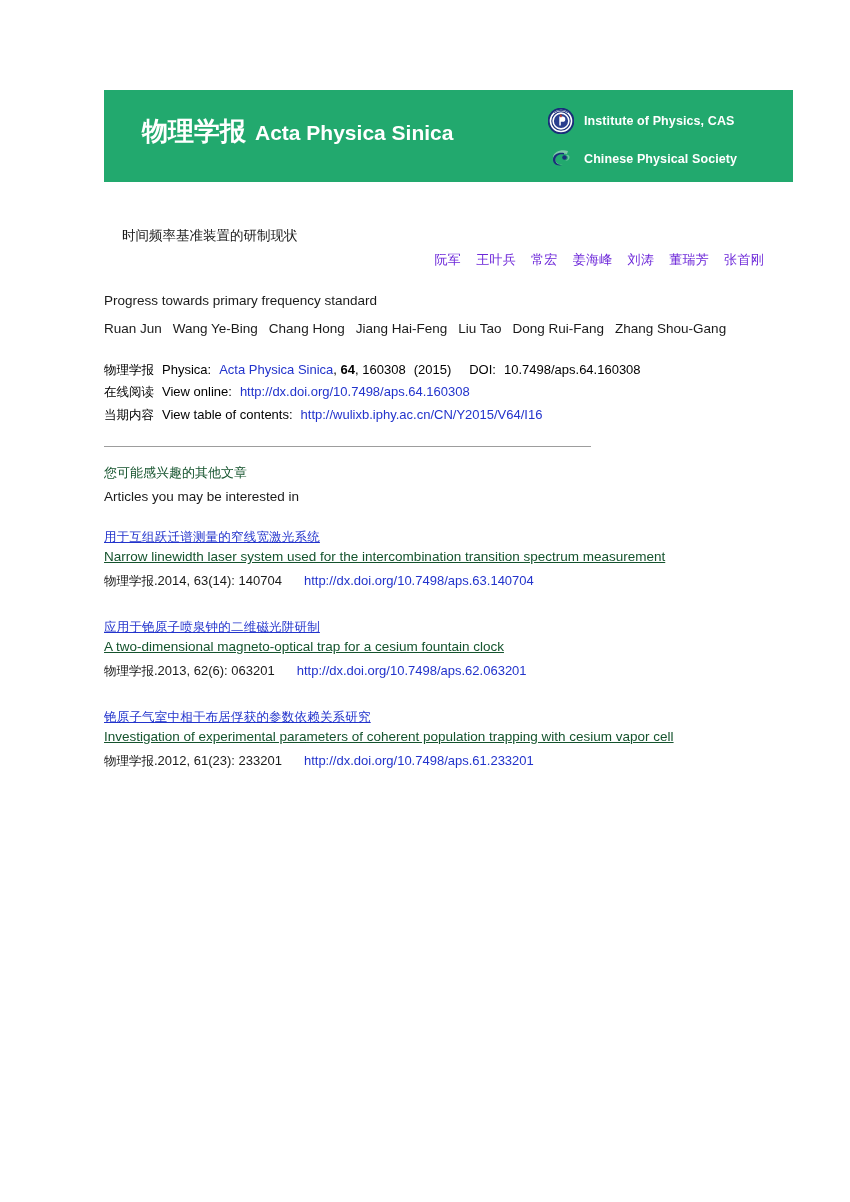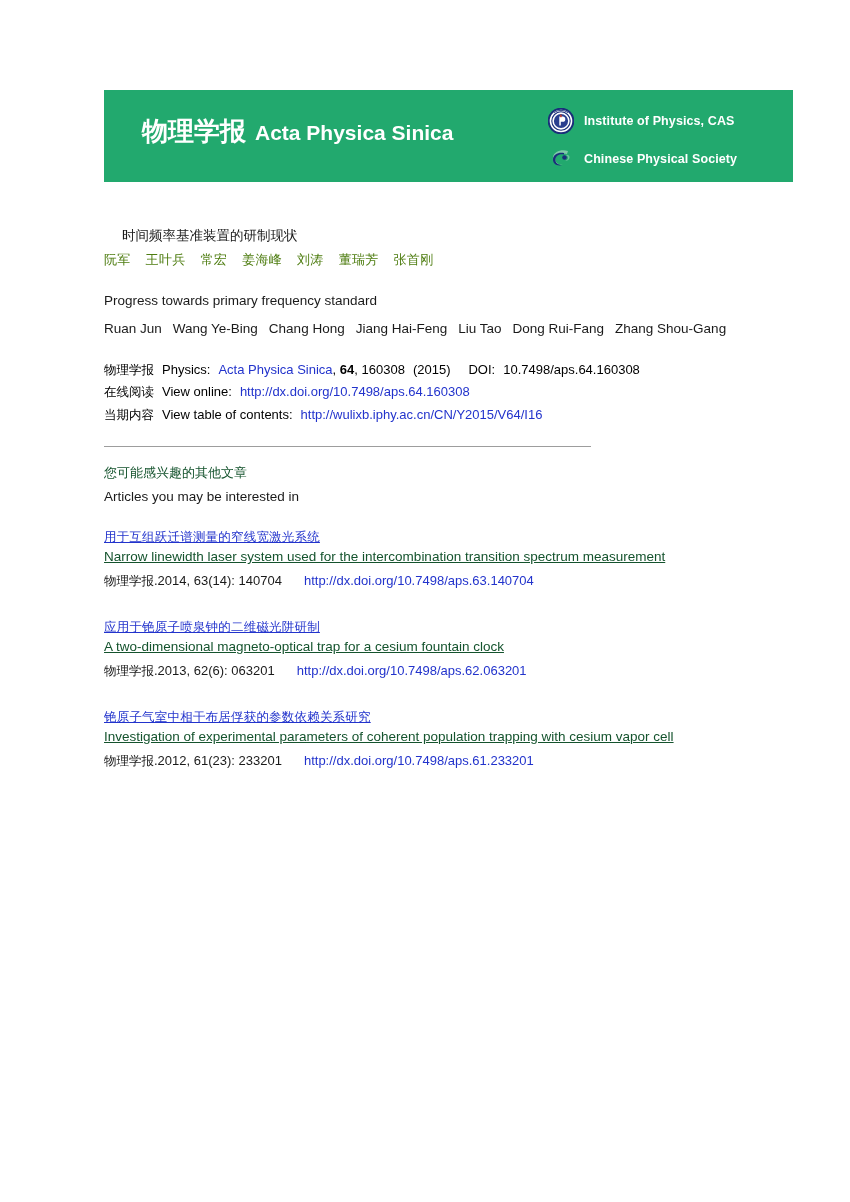--- a/index.html
+++ b/index.html
@@ -94,24 +94,25 @@
   .title-cn {
     font-family: "DejaVu Sans", "Liberation Sans", sans-serif;
     font-size: 13.5px;
     color: #1a1a1a;
     line-height: 1.5;
     padding-left: 18px;
   }
   .authors-cn {
     font-family: "DejaVu Serif", "Liberation Serif", serif;
     font-size: 13px;
-    color: #4d7c0f;
+    color: #6d28d9;
     line-height: 1.6;
     margin-top: 5px;
     letter-spacing: 0.3px;
+    text-align: right;
   }
   .authors-cn span.sep { display: inline-block; width: 15px; }
 
   .title-en {
     font-size: 13.5px;
     color: #1a1a1a;
     margin-top: 20px;
     line-height: 1.5;
   }
   .authors-en {
@@ -261,21 +262,21 @@
 
     <div class="title-en">Progress towards primary frequency standard</div>
     <div class="authors-en">
       <span>Ruan Jun</span><span class="sep"></span><span>Wang Ye-Bing</span><span class="sep"></span><span>Chang Hong</span><span class="sep"></span><span>Jiang Hai-Feng</span><span class="sep"></span><span>Liu Tao</span><span class="sep"></span><span>Dong Rui-Fang</span><span class="sep"></span><span>Zhang Shou-Gang</span>
     </div>
   </div>
 
   <div class="citation-block">
 
     <div class="cit-line">
-      <span class="cn-lab">物理学报</span><span class="gap-sm"></span><span>Physics:</span><span class="gap-sm"></span><a class="link" href="#">Acta Physica Sinica</a><span>, </span><span class="bold-vol">64</span><span>, </span><span>160308</span><span class="gap-sm"></span><span>(2015)</span><span class="gap-md"></span><span>DOI:</span><span class="gap-sm"></span><span>10.7498/aps.64.160308</span>
+      <span class="cn-lab">物理学报</span><span class="gap-sm"></span><span>Physica:</span><span class="gap-sm"></span><a class="link" href="#">Acta Physica Sinica</a><span>, </span><span class="bold-vol">64</span><span>, </span><span>160308</span><span class="gap-sm"></span><span>(2015)</span><span class="gap-md"></span><span>DOI:</span><span class="gap-sm"></span><span>10.7498/aps.64.160308</span>
     </div>
 
     <div class="cit-line">
       <span class="cn-lab">在线阅读</span><span class="gap-sm"></span><span>View online:</span><span class="gap-sm"></span><a class="link" href="#">http://dx.doi.org/10.7498/aps.64.160308</a>
     </div>
 
     <div class="cit-line">
       <span class="cn-lab">当期内容</span><span class="gap-sm"></span><span>View table of contents:</span><span class="gap-sm"></span><a class="link" href="#">http://wulixb.iphy.ac.cn/CN/Y2015/V64/I16</a>
     </div>
 

